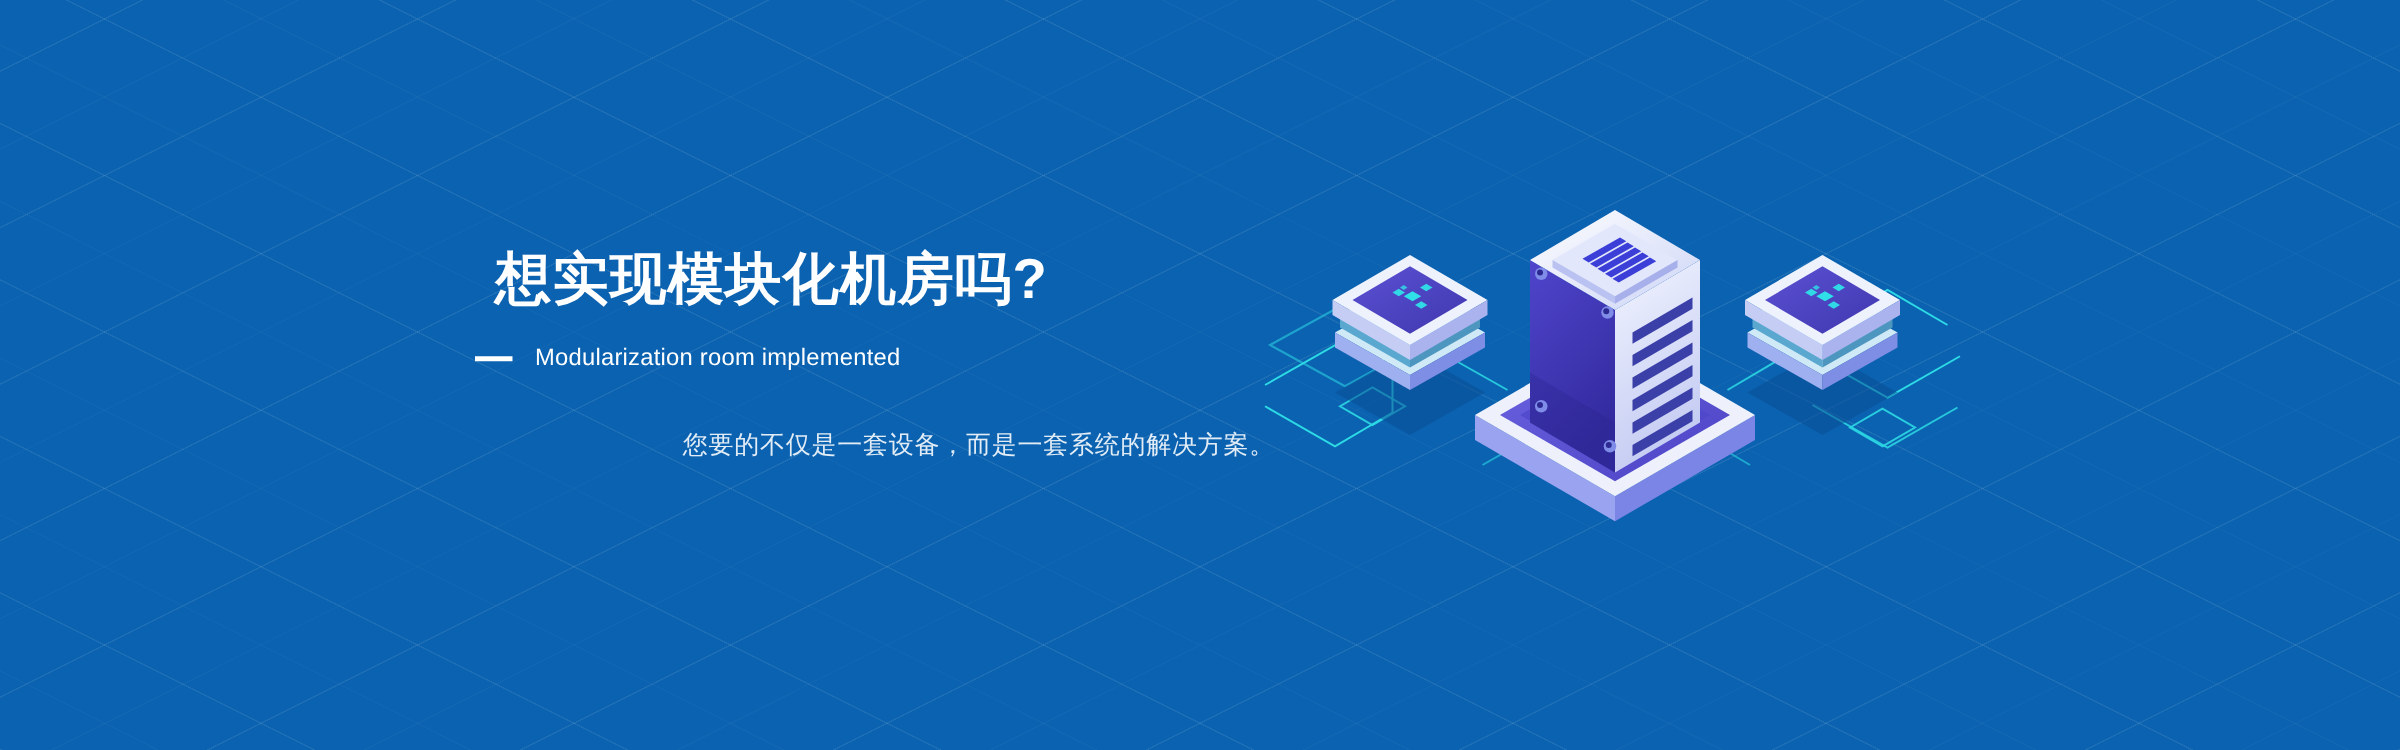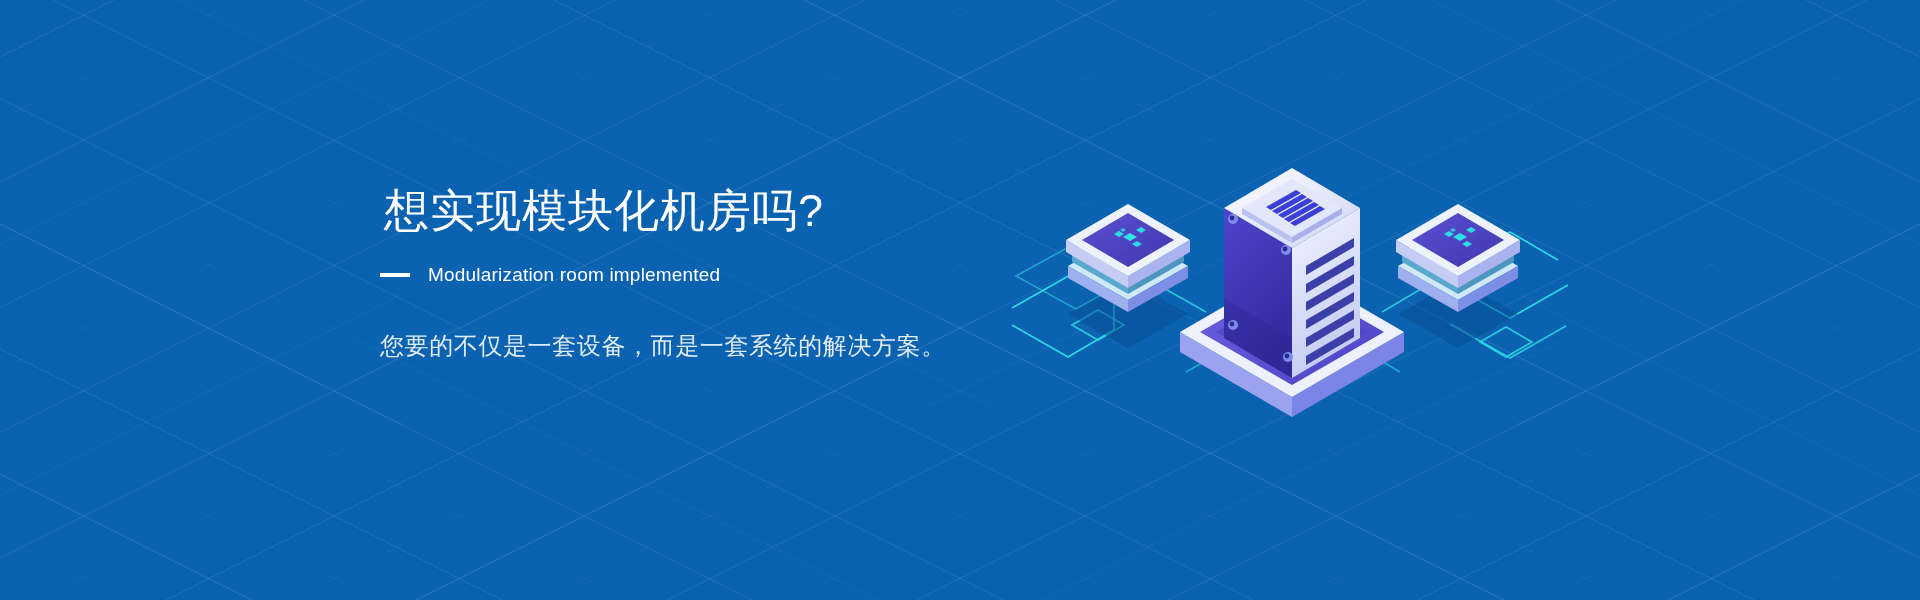--- a/index.html
+++ b/index.html
@@ -47,24 +47,24 @@
   }
 
   
   .text-block {
     position: absolute;
     left: 380px;
     top: 180px;
     width: 640px;
   }
   .headline {
-    margin: 4px;
+    margin: 16px;
     color: #ffffff;
     font-size: 45px;
-    font-weight: normal;
+    font-weight: bold;
     letter-spacing: 1px;
     line-height: 1.2;
     white-space: nowrap;
   }
   .sub-row {
     display: flex;
     align-items: center;
     margin-top: 26px;
   }
   .dash {
@@ -77,23 +77,24 @@
   .subtitle {
     color: #ffffff;
     font-size: 19px;
     font-weight: normal;
     letter-spacing: 0.2px;
     white-space: nowrap;
   }
   .body-text {
     margin-top: 44px;
     color: rgba(255,255,255,0.88);
-    font-size: 24px;
+    font-size: 20px;
     letter-spacing: 0.6px;
     white-space: nowrap;
+    text-align: right;
   }
 
   
   .illustration {
     position: absolute;
     left: 1010px;
     top: 80px;
     width: 560px;
     height: 340px;
   }

